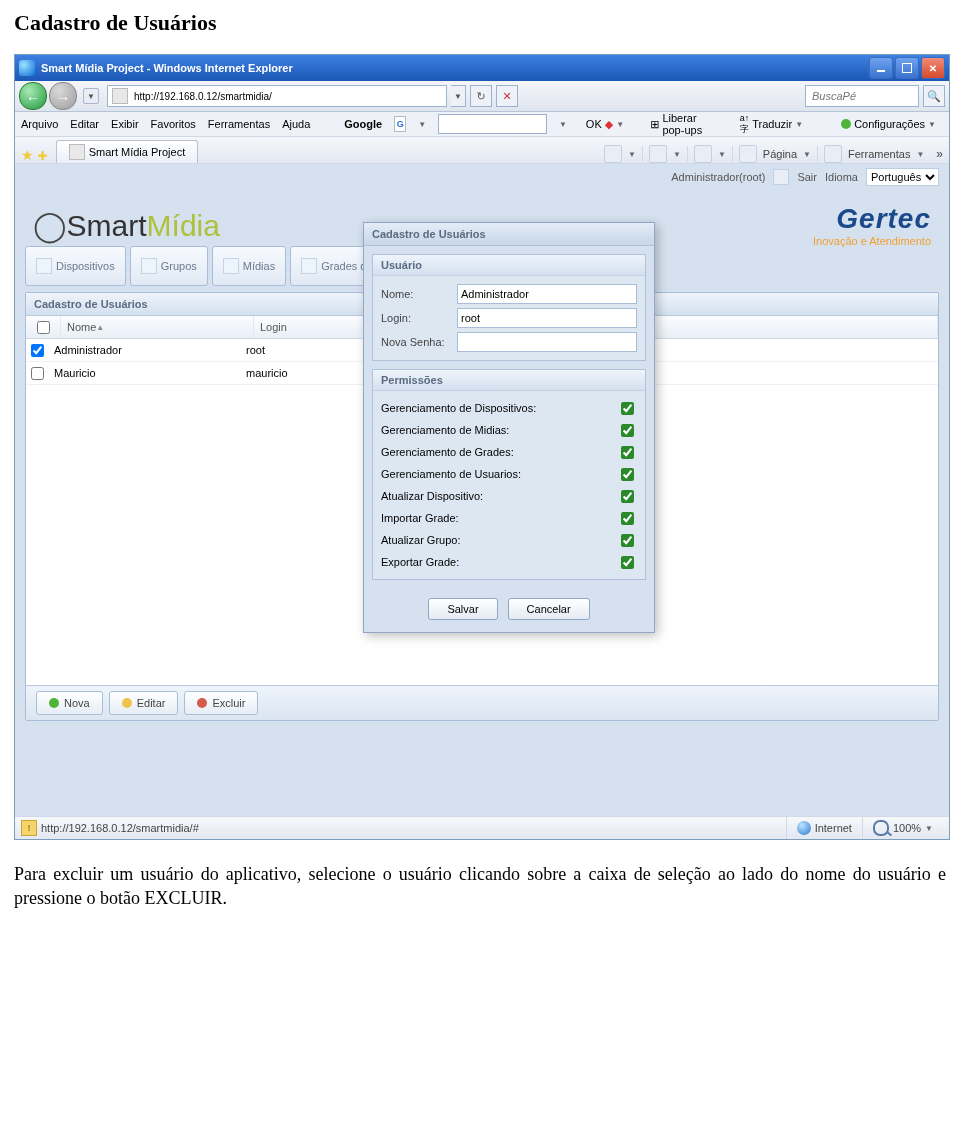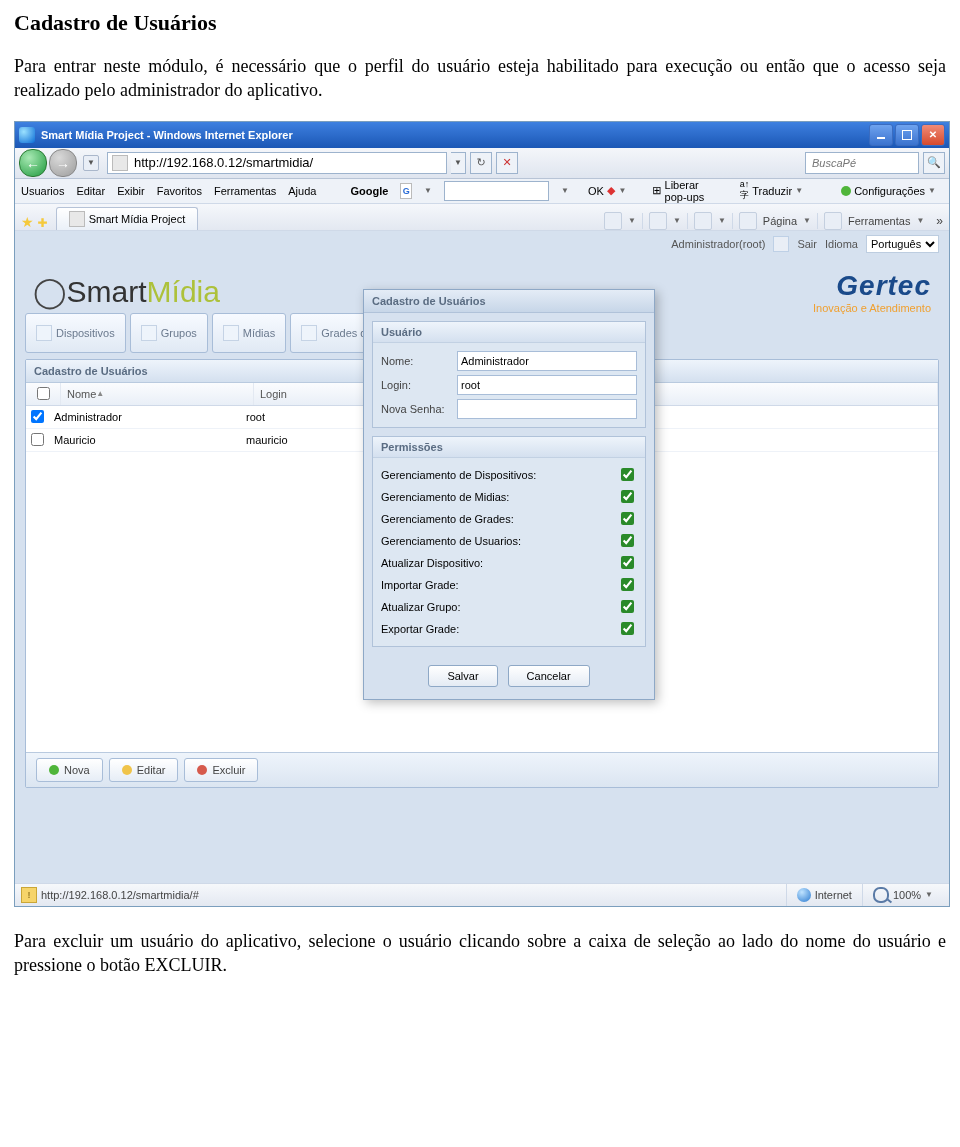--- a/index.html
+++ b/index.html
@@ -15,21 +15,21 @@
   .winbtn.min::after{content:"";width:8px;height:2px;background:#fff;margin-top:6px}
   .winbtn.max{}
   .winbtn.max::after{content:"";width:8px;height:8px;border:1px solid #fff}
   .winbtn.close{background:linear-gradient(#f08b77,#d64a2d)}
   .navrow{height:30px;background:linear-gradient(#f4f6fa,#dfe5ef);display:flex;align-items:center;padding:0 4px;border-bottom:1px solid #b8c4d6}
   .navbtn{width:26px;height:26px;border-radius:13px;background:radial-gradient(circle at 35% 30%,#a8e9b4,#1f9a3d);border:1px solid #2a7a33;margin-right:2px;display:flex;align-items:center;justify-content:center;color:#fff;font-size:14px}
   .navbtn.gray{background:radial-gradient(circle at 35% 30%,#d9d9d9,#9d9d9d);border-color:#888}
   .navbtn.small{width:14px;height:14px;border-radius:2px;background:#e9eef6;border:1px solid #aab7cb;font-size:8px;color:#555;margin:0 4px}
   .addrbox{flex:0 0 330px;height:20px;border:1px solid #9db3cd;background:#fff;display:flex;align-items:center;padding:0 4px;margin:0 4px}
   .addrbox .favicon{width:14px;height:14px;background:#e8e8e8;border:1px solid #bbb;margin-right:4px}
-  .addrbox input{border:none;outline:none;font-size:13px;flex:1}
+  .addrbox input{border:none;outline:none;font-size:10px;flex:1}
   .dd{width:14px;height:20px;border:1px solid #9db3cd;border-left:none;background:#eef2f8;display:flex;align-items:center;justify-content:center;font-size:8px;color:#555}
   .btnico{width:20px;height:20px;border:1px solid #9db3cd;background:#eef2f8;margin-left:4px;display:flex;align-items:center;justify-content:center;font-size:11px;color:#555}
   .searchbox{height:20px;border:1px solid #9db3cd;background:#fff;display:flex;align-items:center;padding:0 4px;margin-left:6px}
   .searchbox input{border:none;outline:none;width:100px;font-size:11px;font-style:italic;color:#9a3f7d}
   .menurow{height:24px;background:#eef2f8;border-bottom:1px solid #cfd9e8;display:flex;align-items:center;padding:0 6px;gap:12px}
   .menurow .txt{color:#000}
   .google-g{width:14px;height:14px;border:1px solid #bbb;background:#fff;display:flex;align-items:center;justify-content:center;font-size:9px;color:#2a6cd6;font-weight:bold}
   .gsearch{width:150px;height:18px;border:1px solid #9db3cd;background:#fff}
   .toolbtn{height:18px;padding:0 6px;border:1px solid transparent;display:flex;align-items:center;gap:3px;font-size:11px}
   .green-dot{width:10px;height:10px;border-radius:5px;background:#4fb53a}
@@ -94,21 +94,20 @@
   .status .zone{display:flex;align-items:center;gap:4px;padding:0 10px;border-left:1px solid #cfd9e8;height:22px}
   .status .globe{width:14px;height:14px;border-radius:7px;background:radial-gradient(circle at 35% 30%,#bfe3ff,#2a7ad0)}
   .status .mag{width:12px;height:12px;border:2px solid #5a7aa6;border-radius:7px;position:relative}
   .status .mag::after{content:"";position:absolute;width:5px;height:2px;background:#5a7aa6;right:-5px;bottom:-1px;transform:rotate(40deg)}
 </style>
 </head>
 <body>
 
 <div class="page">
   <h1>Cadastro de Usuários</h1>
-  <p>Para entrar neste módulo, é necessário que o perfil do usuário esteja habilitado para execução ou então que o acesso seja realizado pelo administrador do aplicativo.</p>
 
   <div class="browser">
 
     <div class="titlebar">
       <div class="ie-icon"></div>
       <span>Smart Mídia Project - Windows Internet Explorer</span>
       <div class="spacer"></div>
       <div class="winbtn min"></div>
       <div class="winbtn max"></div>
       <div class="winbtn close">✕</div>
@@ -126,21 +125,21 @@
       <div class="btnico">↻</div>
       <div class="btnico" style="color:#c33">✕</div>
       <div class="spacer" style="flex:1"></div>
       <div class="searchbox">
         <input type="text" placeholder="BuscaPé" style="">
       </div>
       <div class="btnico">🔍</div>
     </div>
 
     <div class="menurow">
-      <span class="txt">Usuarios</span>
+      <span class="txt">Arquivo</span>
       <span class="txt">Editar</span>
       <span class="txt">Exibir</span>
       <span class="txt">Favoritos</span>
       <span class="txt">Ferramentas</span>
       <span class="txt">Ajuda</span>
       <span style="flex:0 0 10px"></span>
       <span class="txt" style="font-weight:bold">Google</span>
       <div class="google-g">G</div>
       <span class="chev">▼</span>
       <div class="gsearch"></div>

